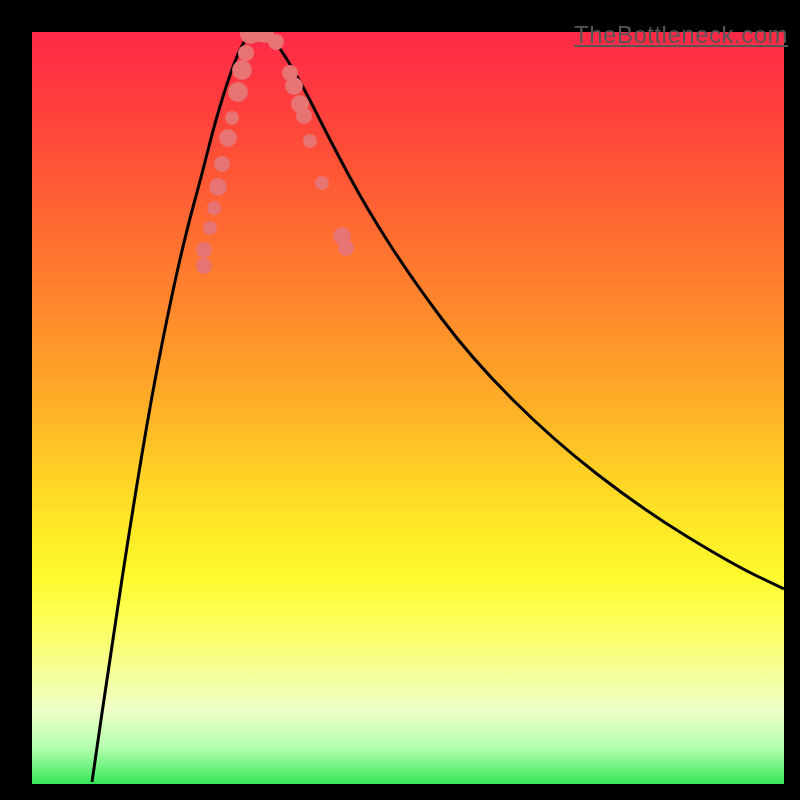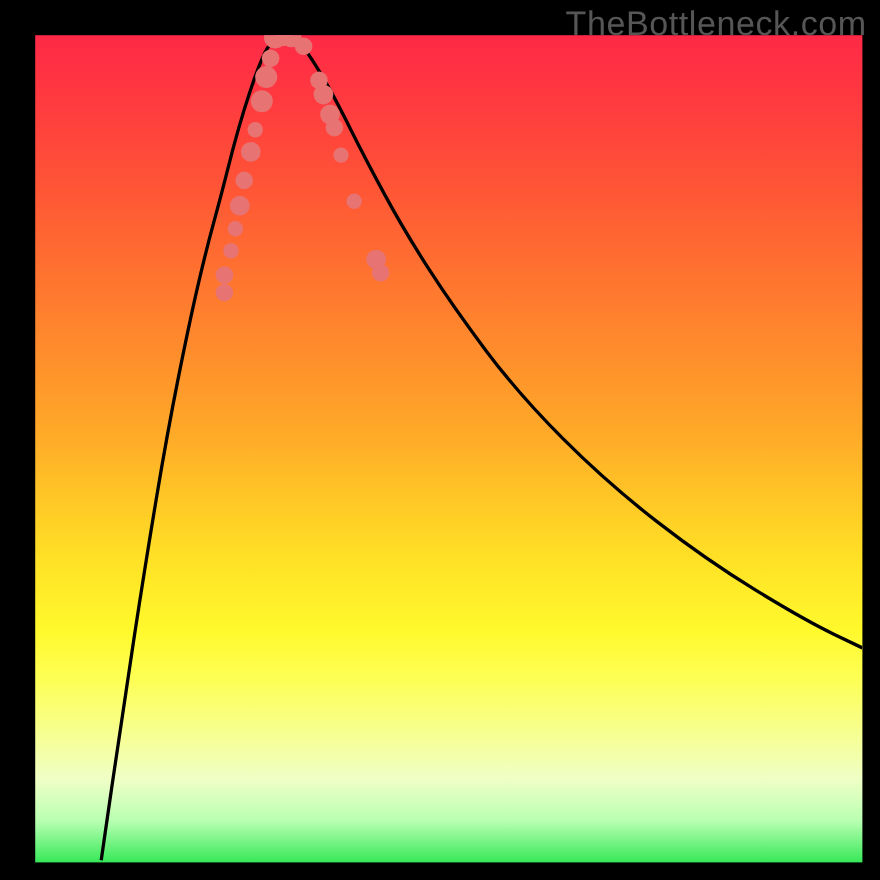--- a/index.html
+++ b/index.html
@@ -37,27 +37,28 @@
       #fff92c 72%,
       #fdff56 78%,
       #f7ff8d 84%,
       #efffc6 90%,
       #b8ffb1 95%,
       #36e858 100%
     );
   }
   .watermark {
     position: absolute;
-    top: 4px;
+    top: 21px;
     right: 12px;
     font-family: Arial, Helvetica, sans-serif;
-    font-size: 31px;
+    font-size: 24px;
     color: #565656;
     letter-spacing: 0.5px;
     user-select: none;
+    text-decoration: underline;
   }
   svg {
     position: absolute;
     left: 0;
     top: 0;
   }
 </style>
 </head>
 <body>
 

